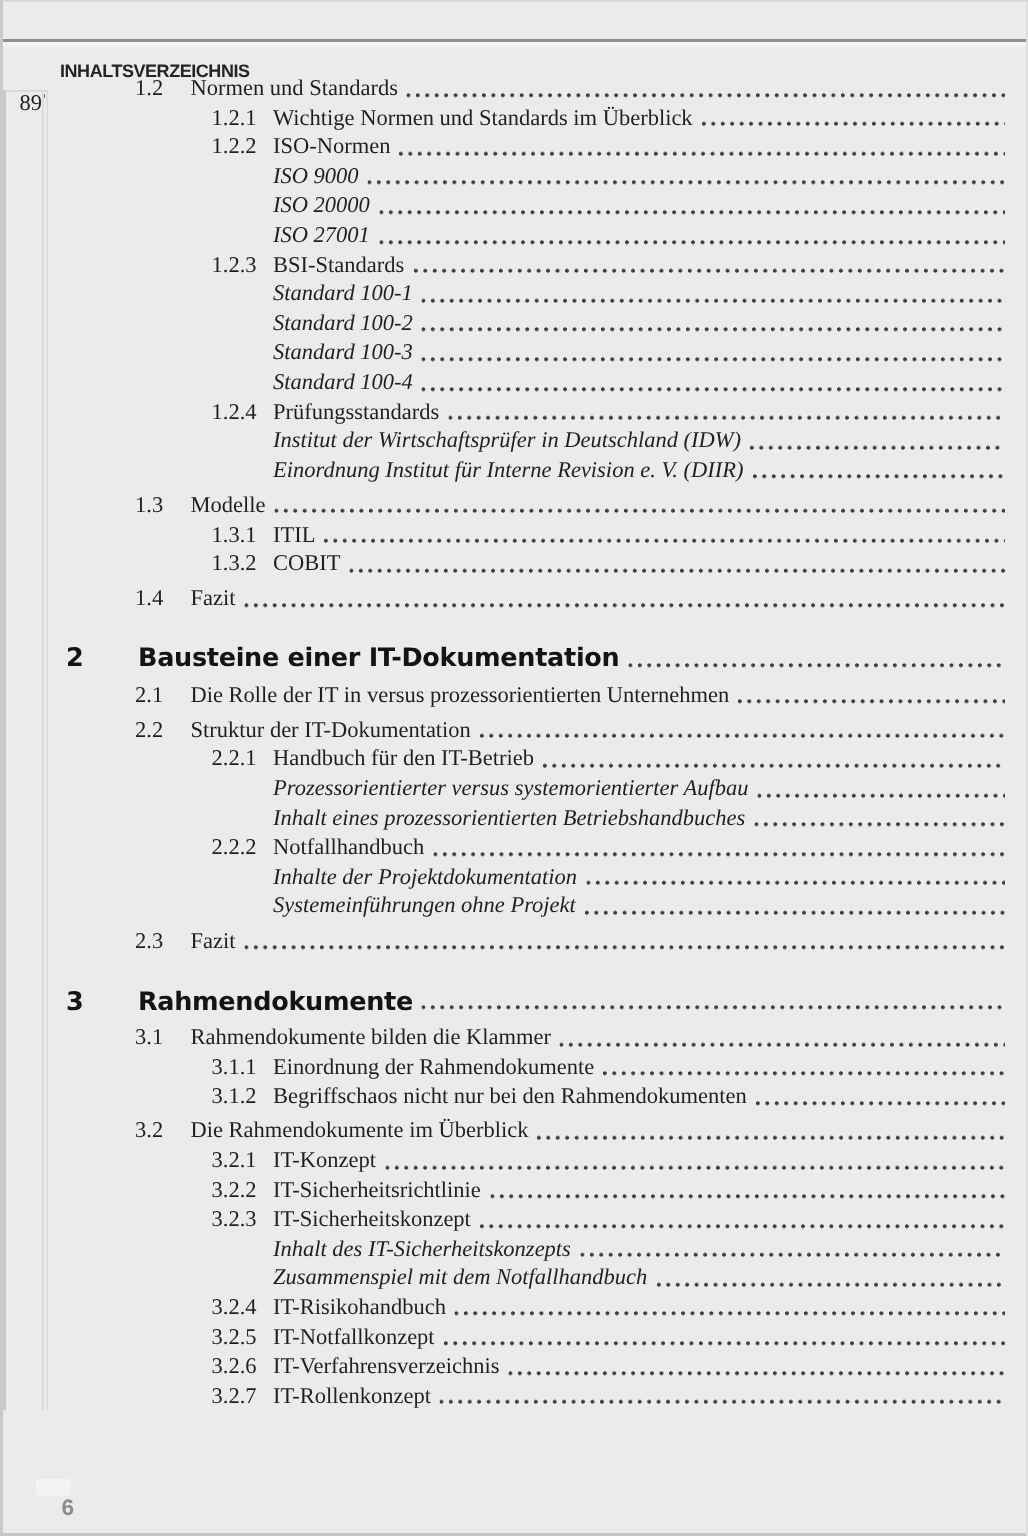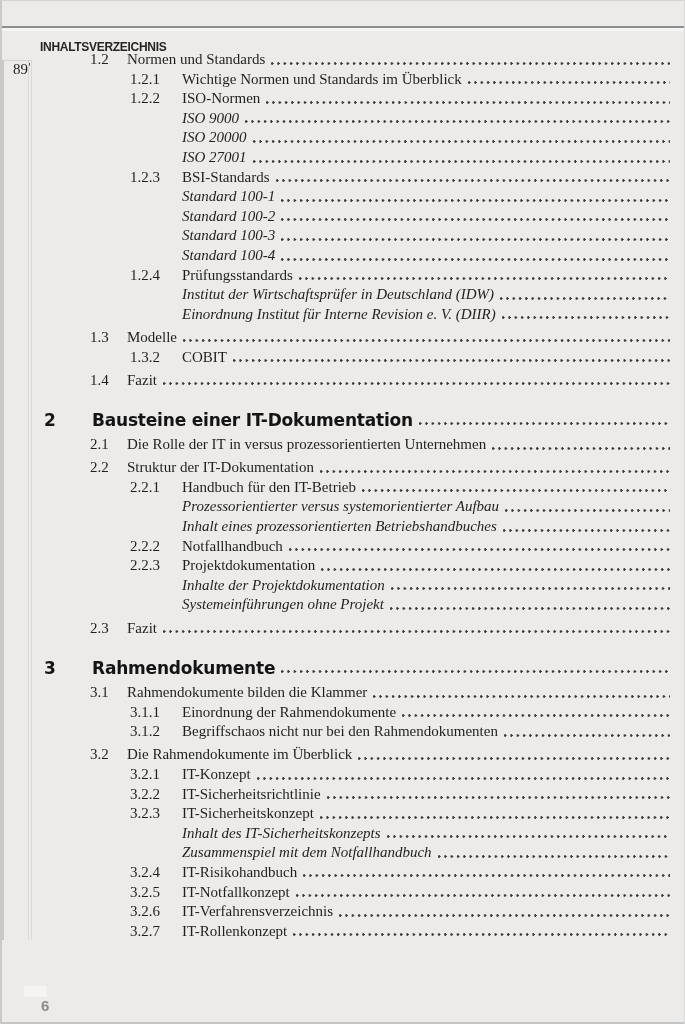--- a/index.html
+++ b/index.html
@@ -50,21 +50,21 @@
     flex:1;height:3px;
     margin:0 4px 3.5px 6px;
     background-image:radial-gradient(circle at 1.2px 1.5px, #3c3c3c 1.1px, rgba(0,0,0,0) 1.45px);
     background-size:6.3px 3px;
     background-repeat:repeat-x;
     background-position:left bottom;
   }
   .level-section{margin-top:3.5px;padding-left:46px;}
   .level-section .num{width:37px;flex:0 0 37px;}
   .level-subsection{padding-left:86px;}
-  .level-subsection .num{width:52px;flex:0 0 52px;}
+  .level-subsection .num{width:52px;flex:0 0 52px;text-align:center;}
   .level-detail{padding-left:138px;font-style:italic;}
   .level-chapter{
     margin-top:14px;margin-bottom:4px;
     height:27px;
     font-family:"DejaVu Sans","Liberation Sans",sans-serif;
     font-weight:700;font-size:17px;letter-spacing:-0.2px;
     color:#141414;
   }
   .level-chapter .num{width:48px;flex:0 0 48px;line-height:19px;}
   .level-chapter .label{line-height:19px;}
@@ -194,20 +194,26 @@
     <span class="page">49</span>
   </div>
 
   <div class="row level-section">
     <span class="num">1.3</span>
     <span class="label">Modelle</span>
     <span class="leader"></span>
     <span class="page">51</span>
   </div>
 
+  <div class="row level-subsection">
+    <span class="num">1.3.1</span>
+    <span class="label">ITIL</span>
+    <span class="leader"></span>
+    <span class="page">52</span>
+  </div>
 
   <div class="row level-subsection">
     <span class="num">1.3.2</span>
     <span class="label">COBIT</span>
     <span class="leader"></span>
     <span class="page">55</span>
   </div>
 
   <div class="row level-section">
     <span class="num">1.4</span>
@@ -258,26 +264,20 @@
     <span class="page">67</span>
   </div>
 
   <div class="row level-subsection">
     <span class="num">2.2.2</span>
     <span class="label">Notfallhandbuch</span>
     <span class="leader"></span>
     <span class="page">69</span>
   </div>
 
-  <div class="row level-subsection">
-    <span class="num">2.2.3</span>
-    <span class="label">Projektdokumentation</span>
-    <span class="leader"></span>
-    <span class="page">71</span>
-  </div>
 
   <div class="row level-detail">
 
     <span class="label">Inhalte der Projektdokumentation</span>
     <span class="leader"></span>
     <span class="page">73</span>
   </div>
 
   <div class="row level-detail">
 

